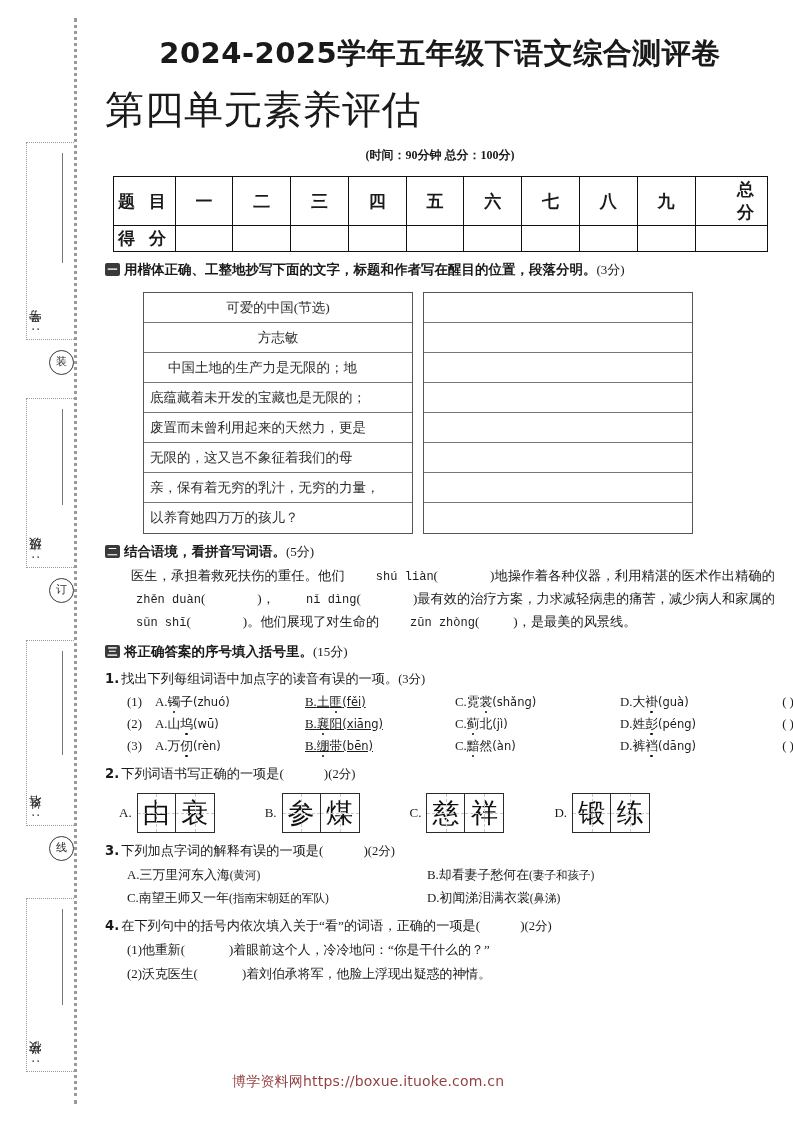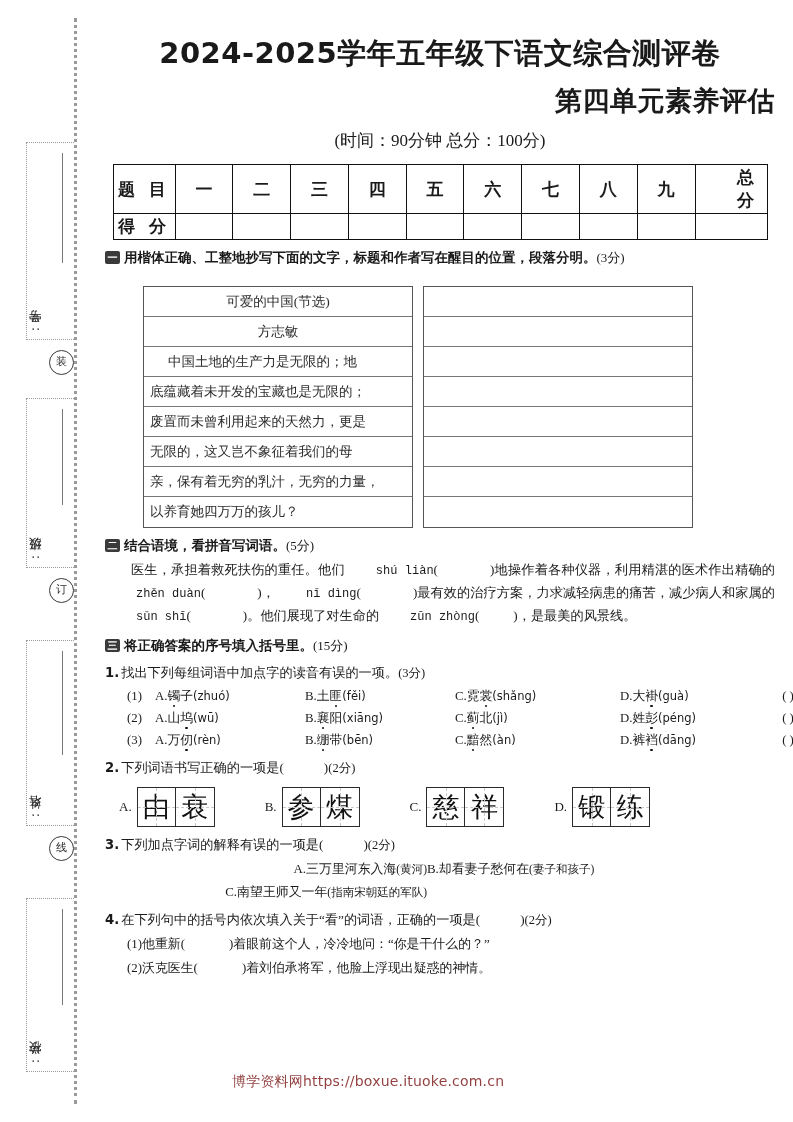--- a/index.html
+++ b/index.html
@@ -90,30 +90,31 @@
   .title1 {
     margin: 34px 0 0 0;
     text-align: center;
     font-size: 29px;
     font-weight: bold;
     font-family: "DejaVu Sans", sans-serif;
     letter-spacing: 0.5px;
   }
   .title2 {
     margin: 9px 0 0 0;
-    text-align: right;
-    font-size: 27px;
-    font-weight: bold;
+    text-align: left;
+    font-size: 39px;
+    font-weight: normal;
     font-family: "DejaVu Sans", sans-serif;
     letter-spacing: 0.5px;
   }
   .subtitle {
     margin: 10px 0 0 0;
     text-align: center;
-    font-size: 17px;
+    font-size: 12px;
+    font-weight: bold;
   }
 
   
   .score-table {
     margin: 12px auto 0 auto;
     width: 655px;
     border-collapse: collapse;
     table-layout: fixed;
   }
   .score-table td {
@@ -151,21 +152,21 @@
     flex: none;
     position: relative;
     top: -1px;
   }
   .secpts { font-weight: normal; font-family: "Liberation Serif", serif; font-size: 13px; }
 
   
   .copyarea {
     display: flex;
     gap: 10px;
-    margin: 19px 0 0 38px;
+    margin: 13px 0 0 38px;
   }
   .copybox, .blankbox {
     width: 270px;
     border: 1.4px solid #555;
     background: #fff;
   }
   .copybox .row, .blankbox .row {
     height: 30px;
     border-bottom: 1.2px solid #777;
     font-size: 13.5px;
@@ -213,21 +214,21 @@
   .optrow {
     display: flex;
     align-items: flex-end;
     margin: 3px 0 0 22px;
     font-size: 12.8px;
     line-height: 19px;
   }
   .optrow .lead { width: 28px; flex: none; }
   .optrow .opt { flex: none; }
   .o1 { width: 150px; }
-  .o2 { width: 150px; }
+  .o2 { width: 150px; text-decoration: underline; }
   .o3 { width: 165px; }
   .o4 { width: 140px; }
   .optrow .brk { width: 56px; text-align: center; flex: none; }
   .dotted { position: relative; }
   .dotted::after {
     content: "";
     position: absolute;
     left: 50%; bottom: -4px;
     width: 2.5px; height: 2.5px;
     margin-left: -1.25px;
@@ -276,21 +277,21 @@
   }
   .wordspace { width: 22px; }
 
   
   .tworow {
     display: flex;
     margin: 3px 0 0 22px;
     font-size: 12.9px;
     line-height: 20px;
   }
-  .tworow .c1 { width: 300px; flex: none; text-align: right; }
+  .tworow .c1 { width: 300px; flex: none; }
   .tworow .c2 { flex: 1; }
   .small { font-size: 11.5px; }
 
   .subline {
     margin: 3px 0 0 22px;
     font-size: 12.9px;
     line-height: 21px;
   }
   .blank-paren { display: inline-block; width: 44px; }
 
@@ -491,20 +492,21 @@
   <div class="q">
     <span class="num">3.</span><span>下列加点字词的解释有误的一项是(</span><span class="paren"></span><span>)</span><span class="pts">(2分)</span>
   </div>
 
   <div class="tworow">
     <span class="c1"><span>A.</span><span>三万里河东入海</span><span class="small">(黄河)</span></span>
     <span class="c2"><span>B.</span><span>却看妻子愁何在</span><span class="small">(妻子和孩子)</span></span>
   </div>
   <div class="tworow">
     <span class="c1"><span>C.</span><span>南望王师又一年</span><span class="small">(指南宋朝廷的军队)</span></span>
+    <span class="c2"><span>D.</span><span>初闻涕泪满衣裳</span><span class="small">(鼻涕)</span></span>
   </div>
 
   <div class="q">
     <span class="num">4.</span><span>在下列句中的括号内依次填入关于“看”的词语，正确的一项是(</span><span class="paren"></span><span>)</span><span class="pts">(2分)</span>
   </div>
 
   <div class="subline"><span>(1)</span><span>他重新(</span><span class="blank-paren"></span><span>)着眼前这个人，冷冷地问：“你是干什么的？”</span></div>
   <div class="subline"><span>(2)</span><span>沃克医生(</span><span class="blank-paren"></span><span>)着刘伯承将军，他脸上浮现出疑惑的神情。</span></div>
 
 </div>

